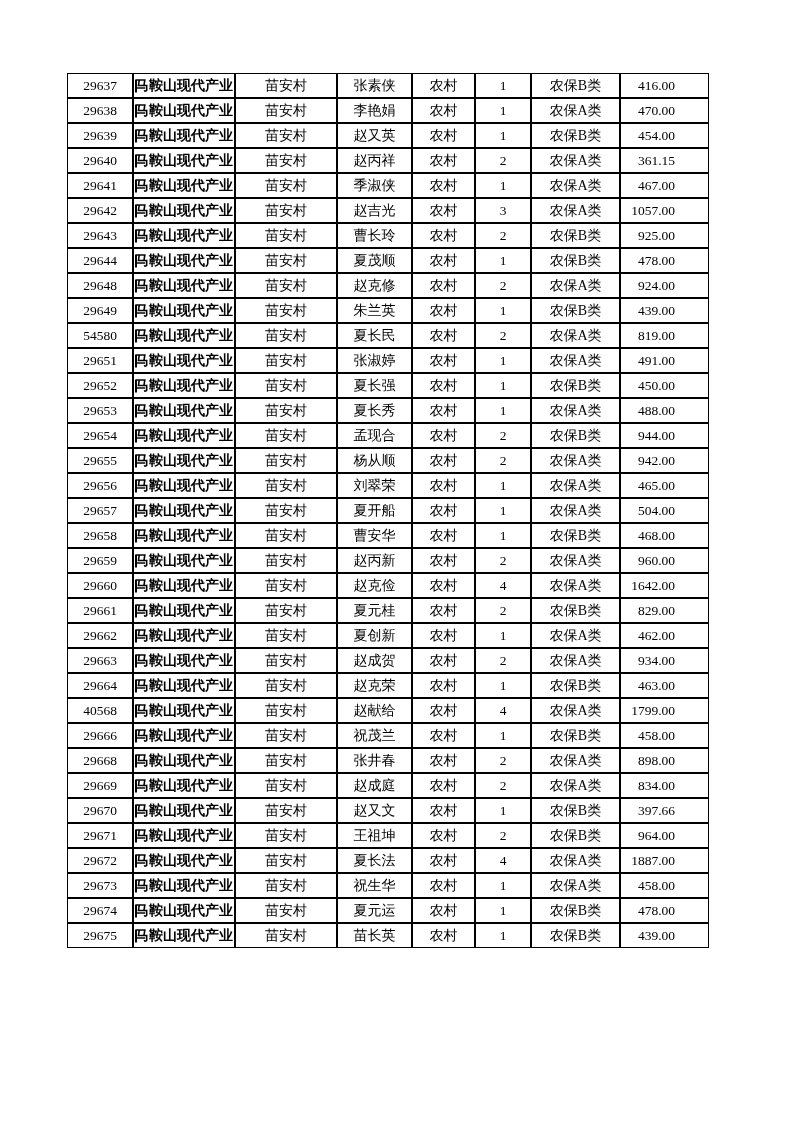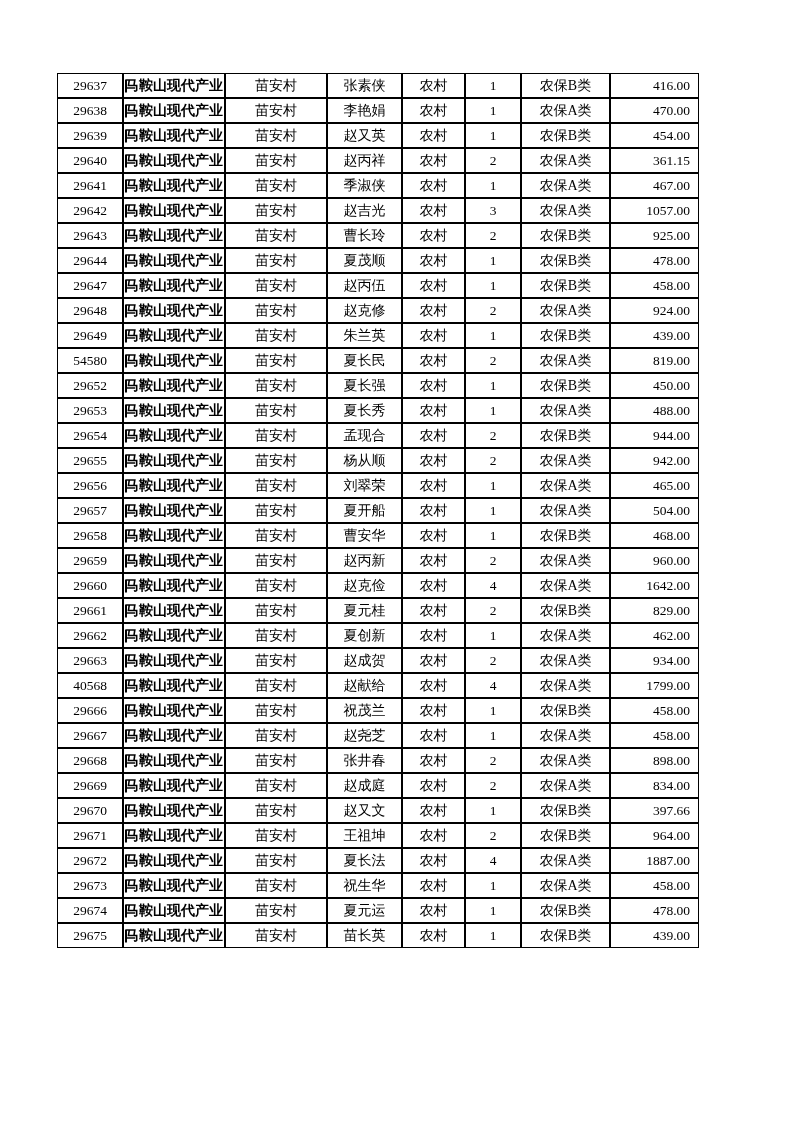--- a/index.html
+++ b/index.html
@@ -16,21 +16,21 @@
     overflow: hidden;
   }
   .page {
     position: relative;
     width: 793px;
     height: 1122px;
     background: #ffffff;
   }
   table.data-table {
     position: absolute;
-    left: 57px;
+    left: 67px;
     top: 73px;
     width: 642px;
     border-collapse: separate;
     border-spacing: 0;
     table-layout: fixed;
   }
   col.c0 { width: 66px; }
   col.c1 { width: 102px; }
   col.c2 { width: 102px; }
   col.c3 { width: 75px; }
@@ -49,21 +49,21 @@
     vertical-align: middle;
     white-space: nowrap;
     overflow: hidden;
     position: relative;
     background: #ffffff;
   }
   td.col0 { font-size: 13.5px; }
   td.col5 { font-size: 13.5px; }
   td.col7 {
     text-align: right;
-    padding-right: 8px;
+    padding-right: 33px;
     font-size: 13.5px;
   }
   td.col1 { letter-spacing: 0; }
   td.col1 .cell-text {
     display: inline-block;
     font-weight: bold;
   }
   .clip-bar {
     position: absolute;
     left: 1px;
@@ -164,30 +164,20 @@
           <td class="col0">29644</td>
           <td class="col1"><span class="clip-bar"></span><span class="cell-text">马鞍山现代产业</span></td>
           <td class="col2">苗安村</td>
           <td class="col3">夏茂顺</td>
           <td class="col4">农村</td>
           <td class="col5">1</td>
           <td class="col6">农保B类</td>
           <td class="col7">478.00</td>
         </tr>
         <tr>
-          <td class="col0">29647</td>
-          <td class="col1"><span class="clip-bar"></span><span class="cell-text">马鞍山现代产业</span></td>
-          <td class="col2">苗安村</td>
-          <td class="col3">赵丙伍</td>
-          <td class="col4">农村</td>
-          <td class="col5">1</td>
-          <td class="col6">农保B类</td>
-          <td class="col7">458.00</td>
-        </tr>
-        <tr>
           <td class="col0">29648</td>
           <td class="col1"><span class="clip-bar"></span><span class="cell-text">马鞍山现代产业</span></td>
           <td class="col2">苗安村</td>
           <td class="col3">赵克修</td>
           <td class="col4">农村</td>
           <td class="col5">2</td>
           <td class="col6">农保A类</td>
           <td class="col7">924.00</td>
         </tr>
         <tr>
@@ -204,20 +194,30 @@
           <td class="col0">54580</td>
           <td class="col1"><span class="clip-bar"></span><span class="cell-text">马鞍山现代产业</span></td>
           <td class="col2">苗安村</td>
           <td class="col3">夏长民</td>
           <td class="col4">农村</td>
           <td class="col5">2</td>
           <td class="col6">农保A类</td>
           <td class="col7">819.00</td>
         </tr>
         <tr>
+          <td class="col0">29651</td>
+          <td class="col1"><span class="clip-bar"></span><span class="cell-text">马鞍山现代产业</span></td>
+          <td class="col2">苗安村</td>
+          <td class="col3">张淑婷</td>
+          <td class="col4">农村</td>
+          <td class="col5">1</td>
+          <td class="col6">农保A类</td>
+          <td class="col7">491.00</td>
+        </tr>
+        <tr>
           <td class="col0">29652</td>
           <td class="col1"><span class="clip-bar"></span><span class="cell-text">马鞍山现代产业</span></td>
           <td class="col2">苗安村</td>
           <td class="col3">夏长强</td>
           <td class="col4">农村</td>
           <td class="col5">1</td>
           <td class="col6">农保B类</td>
           <td class="col7">450.00</td>
         </tr>
         <tr>
@@ -324,47 +324,47 @@
           <td class="col0">29663</td>
           <td class="col1"><span class="clip-bar"></span><span class="cell-text">马鞍山现代产业</span></td>
           <td class="col2">苗安村</td>
           <td class="col3">赵成贺</td>
           <td class="col4">农村</td>
           <td class="col5">2</td>
           <td class="col6">农保A类</td>
           <td class="col7">934.00</td>
         </tr>
         <tr>
+          <td class="col0">29664</td>
+          <td class="col1"><span class="clip-bar"></span><span class="cell-text">马鞍山现代产业</span></td>
+          <td class="col2">苗安村</td>
+          <td class="col3">赵克荣</td>
+          <td class="col4">农村</td>
+          <td class="col5">1</td>
+          <td class="col6">农保B类</td>
+          <td class="col7">463.00</td>
+        </tr>
+        <tr>
           <td class="col0">40568</td>
           <td class="col1"><span class="clip-bar"></span><span class="cell-text">马鞍山现代产业</span></td>
           <td class="col2">苗安村</td>
           <td class="col3">赵献给</td>
           <td class="col4">农村</td>
           <td class="col5">4</td>
           <td class="col6">农保A类</td>
           <td class="col7">1799.00</td>
         </tr>
         <tr>
           <td class="col0">29666</td>
           <td class="col1"><span class="clip-bar"></span><span class="cell-text">马鞍山现代产业</span></td>
           <td class="col2">苗安村</td>
           <td class="col3">祝茂兰</td>
           <td class="col4">农村</td>
           <td class="col5">1</td>
           <td class="col6">农保B类</td>
-          <td class="col7">458.00</td>
-        </tr>
-        <tr>
-          <td class="col0">29667</td>
-          <td class="col1"><span class="clip-bar"></span><span class="cell-text">马鞍山现代产业</span></td>
-          <td class="col2">苗安村</td>
-          <td class="col3">赵尧芝</td>
-          <td class="col4">农村</td>
-          <td class="col5">1</td>
-          <td class="col6">农保A类</td>
           <td class="col7">458.00</td>
         </tr>
         <tr>
           <td class="col0">29668</td>
           <td class="col1"><span class="clip-bar"></span><span class="cell-text">马鞍山现代产业</span></td>
           <td class="col2">苗安村</td>
           <td class="col3">张井春</td>
           <td class="col4">农村</td>
           <td class="col5">2</td>
           <td class="col6">农保A类</td>

